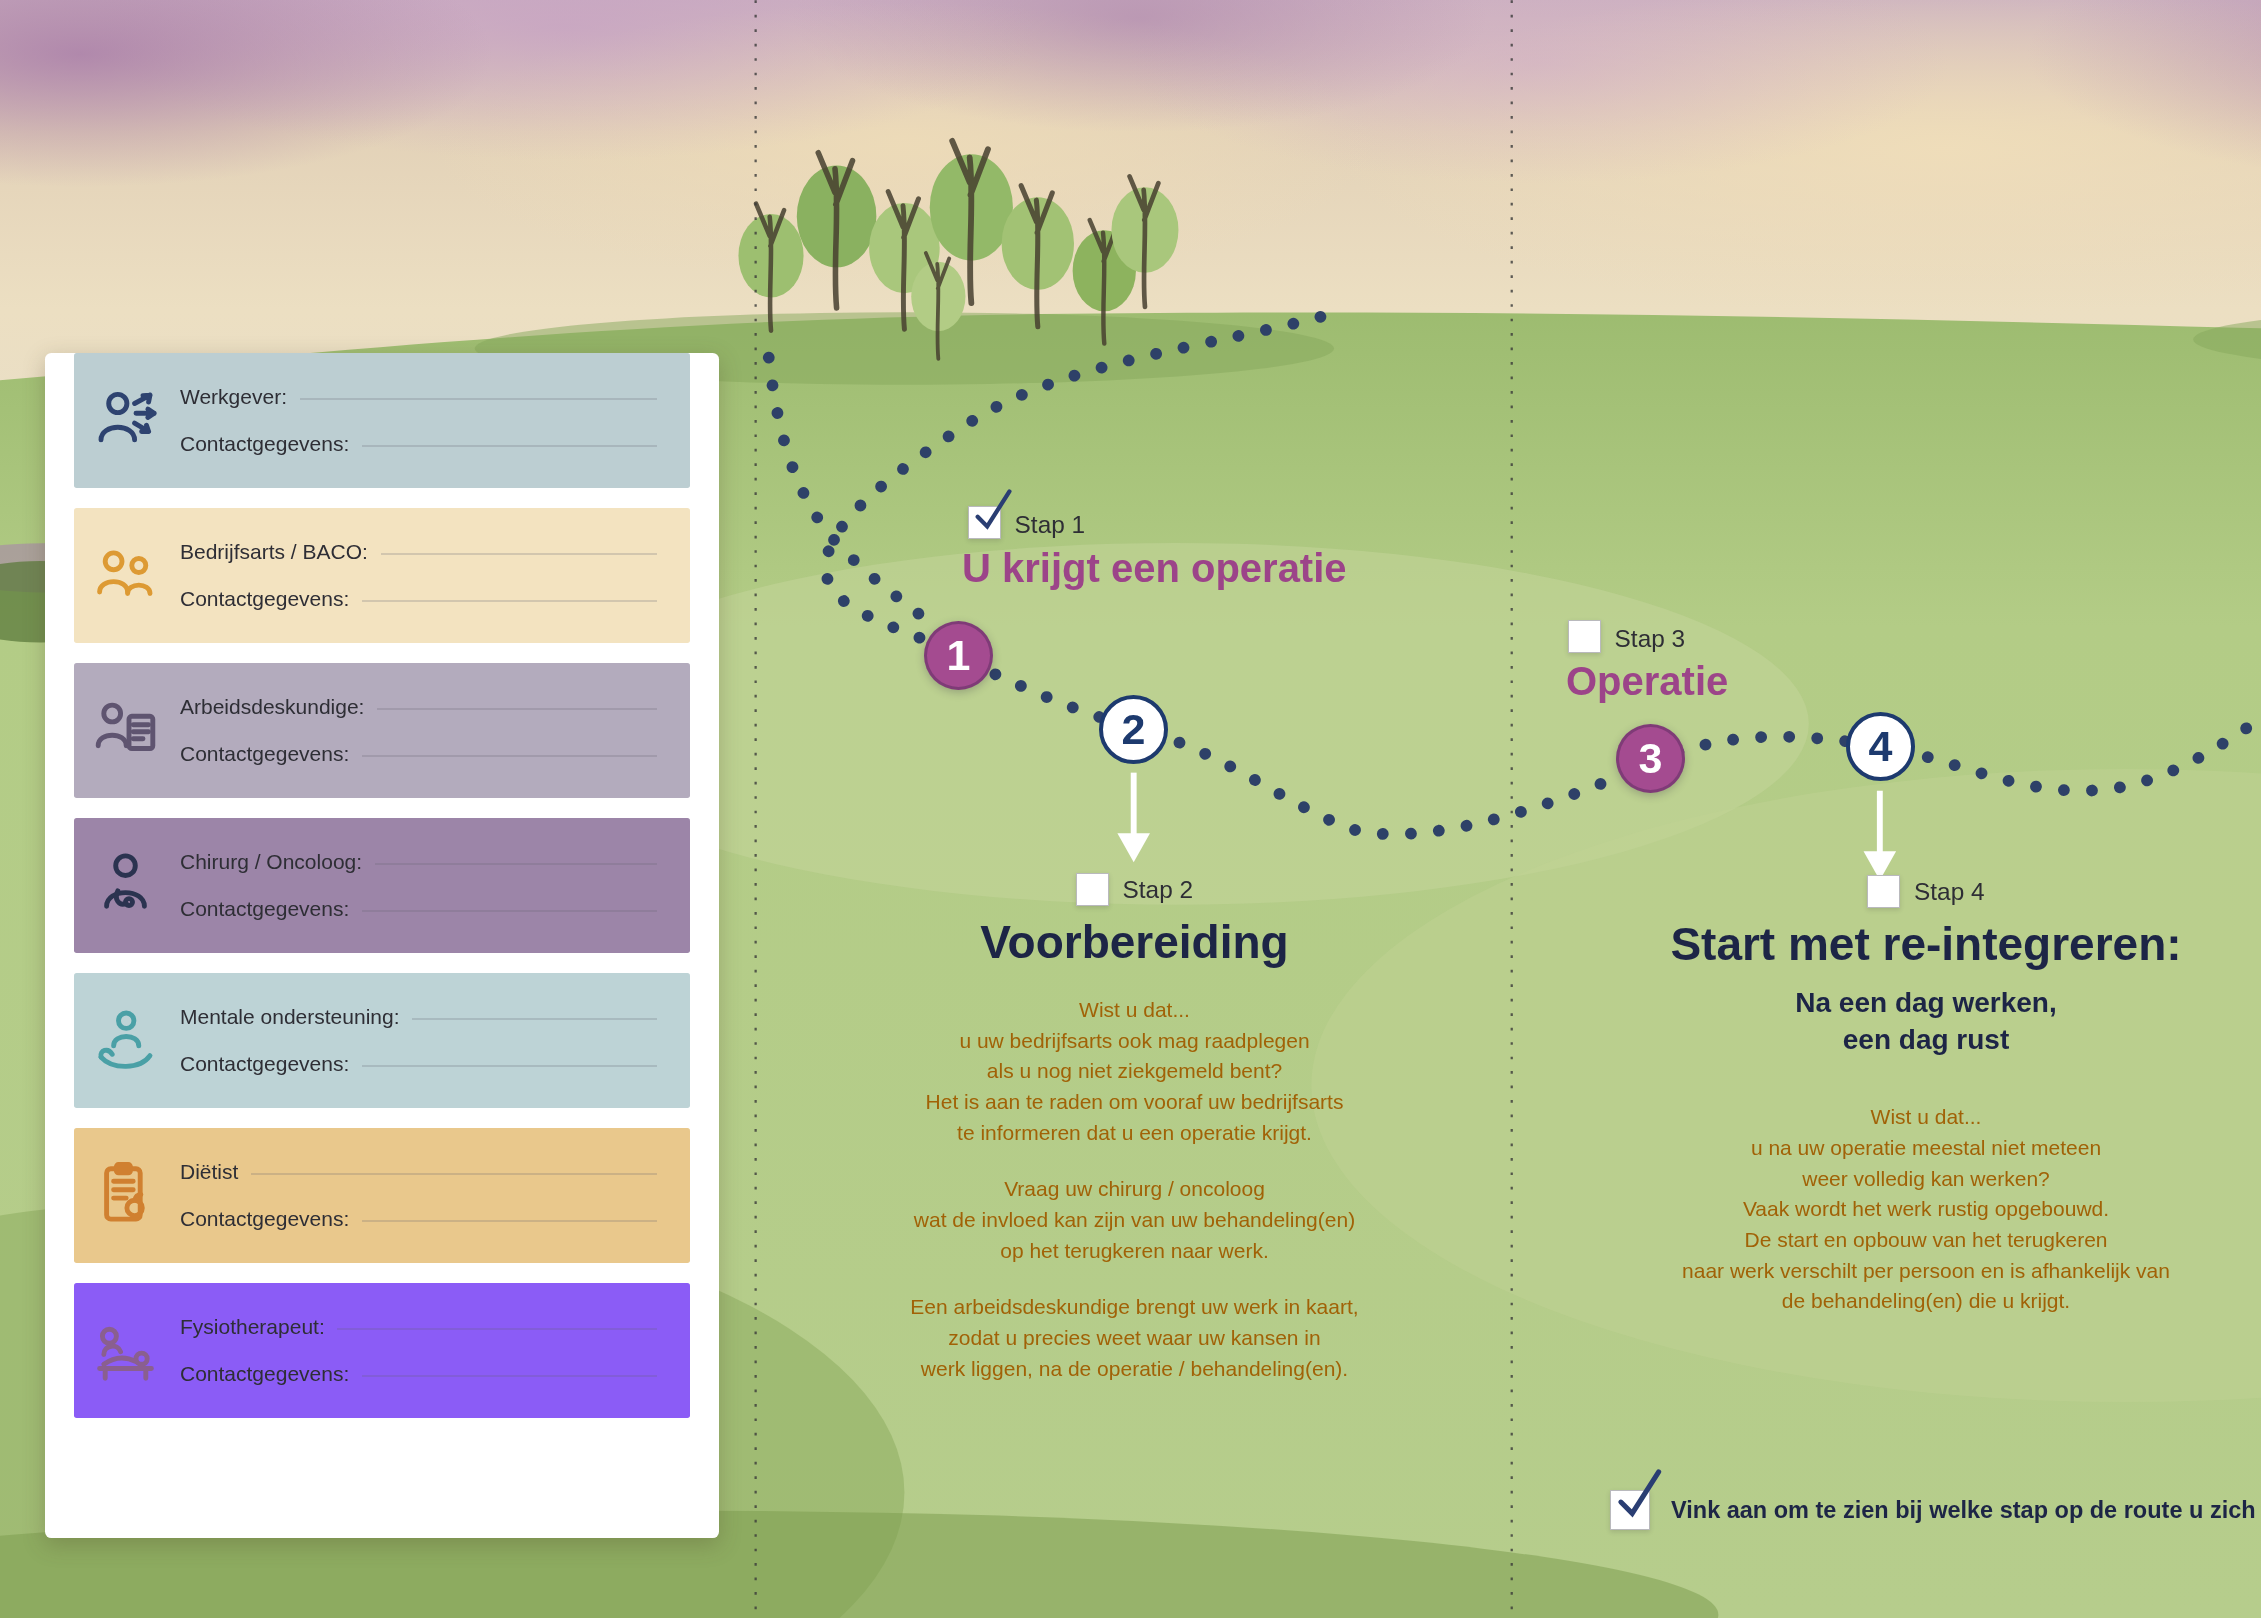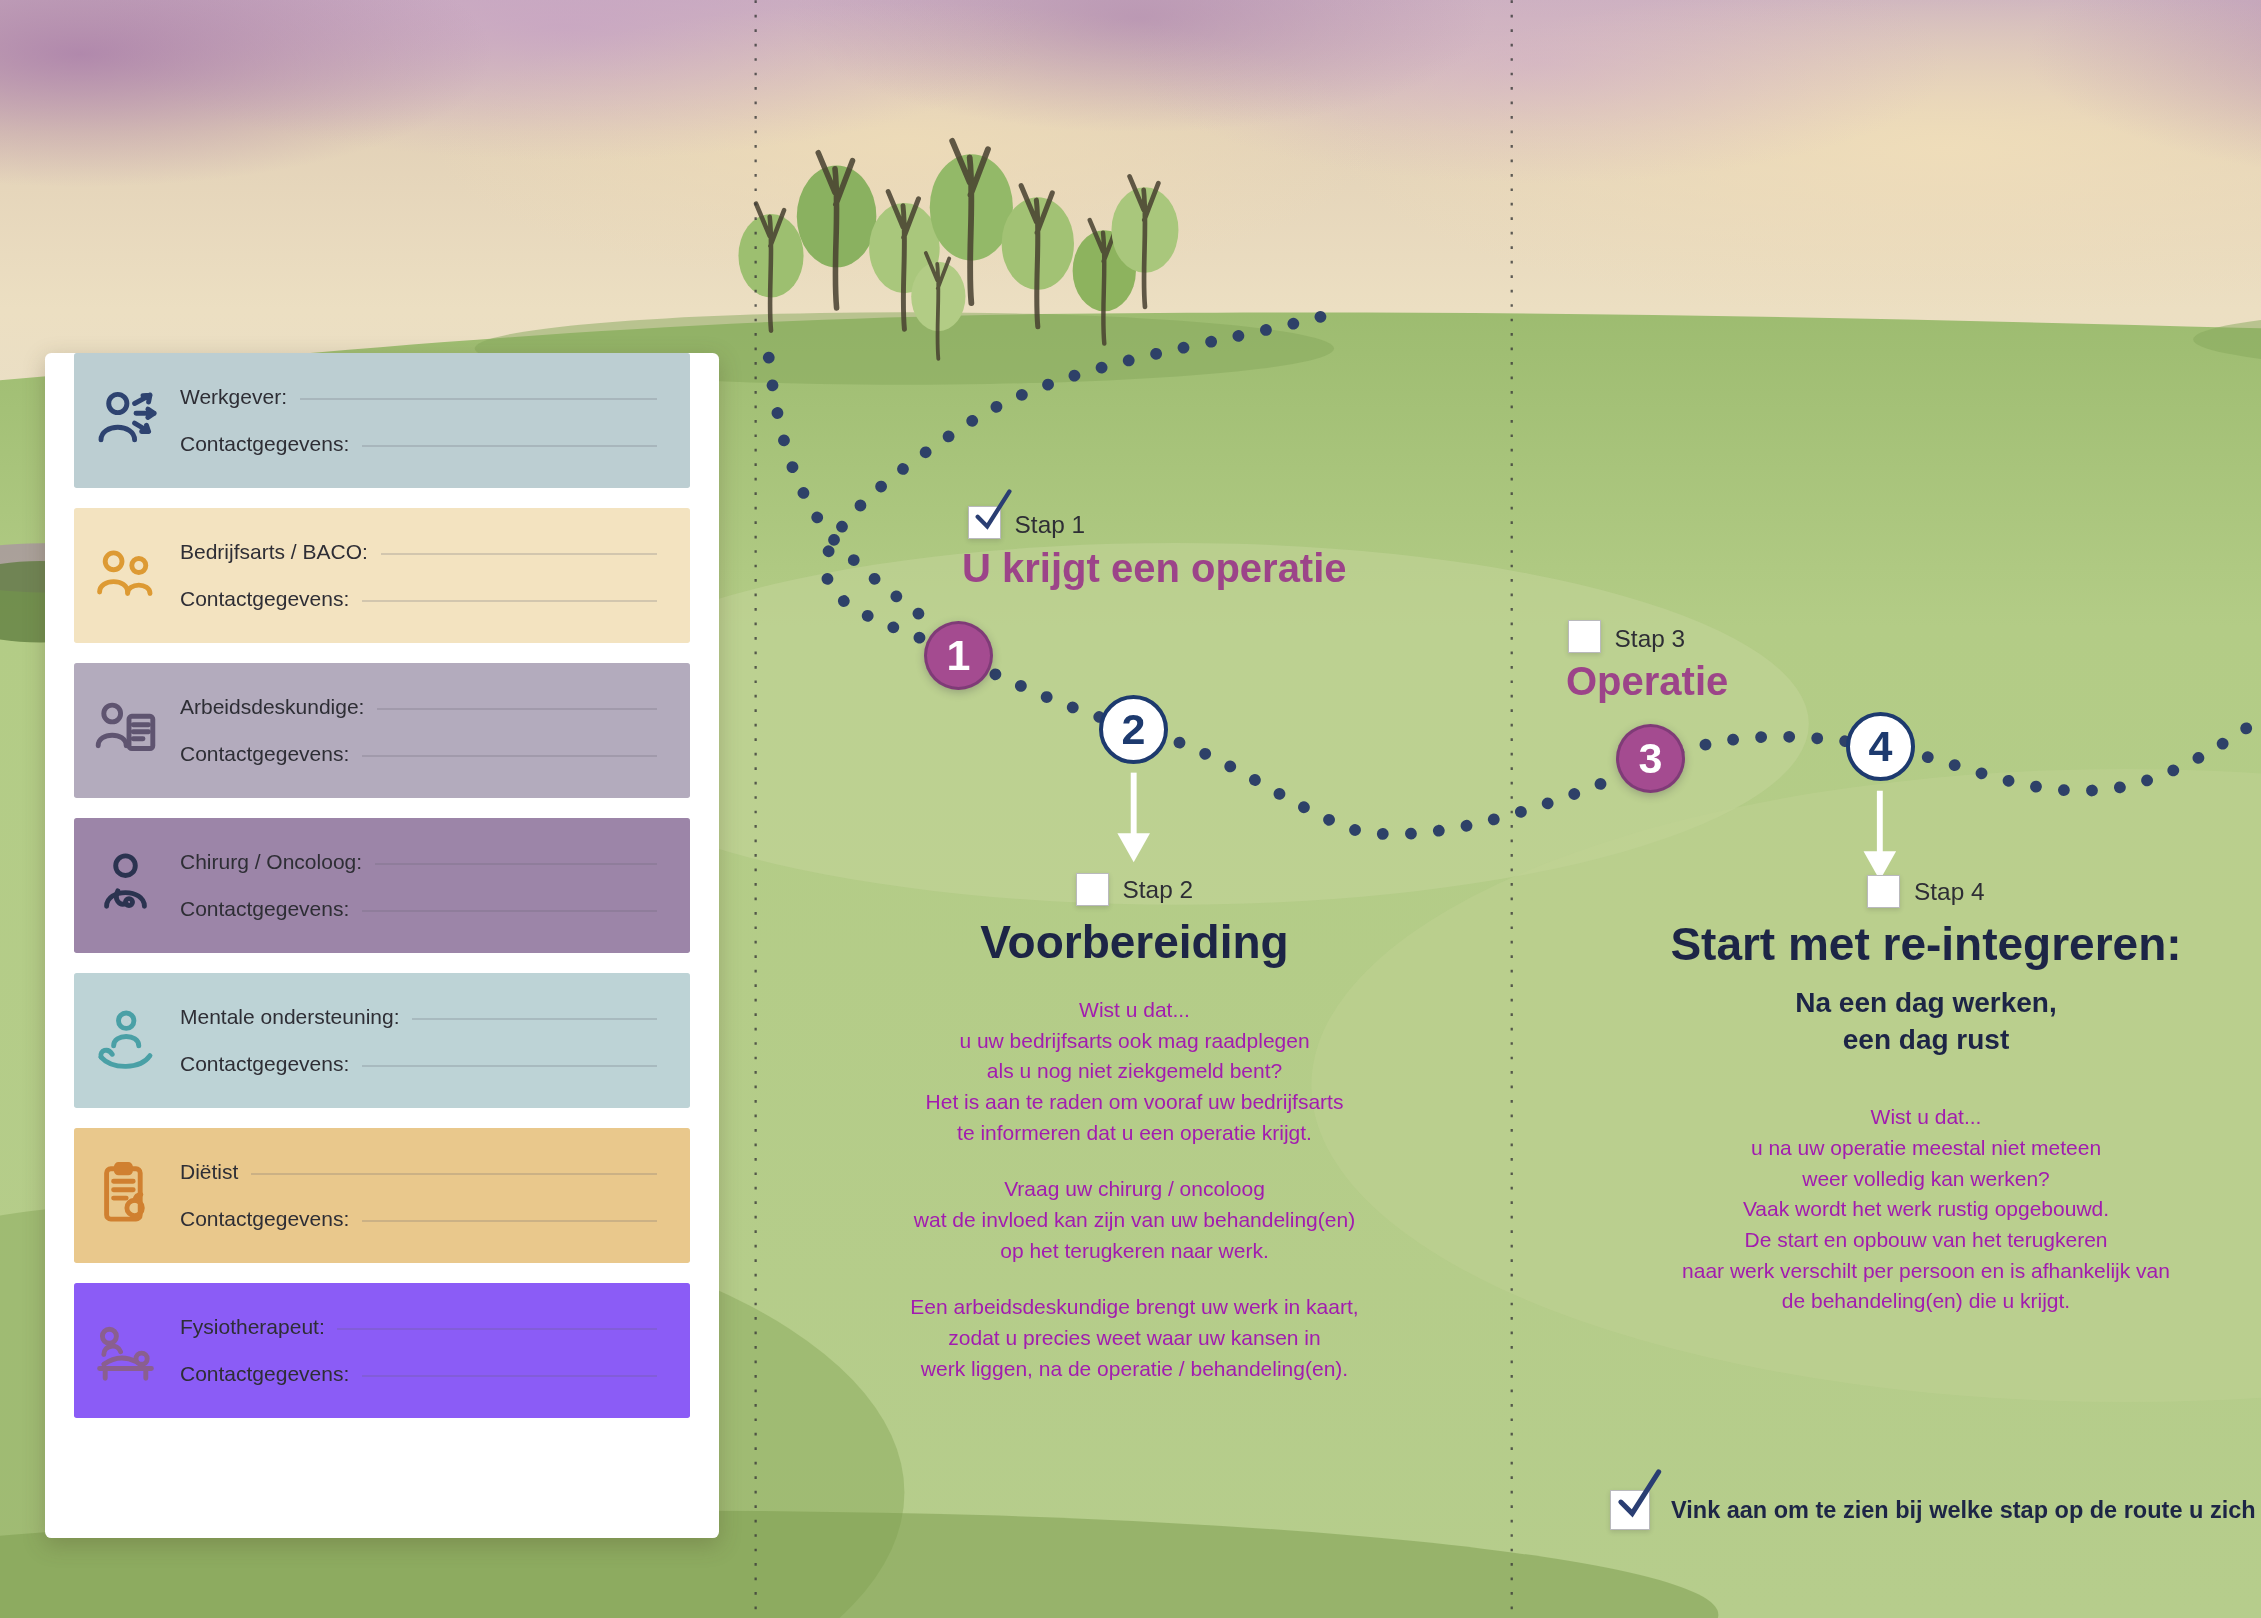--- a/index.html
+++ b/index.html
@@ -46,21 +46,21 @@
   .chk.big{width:38px;height:38px}
   .chk.big svg{width:63px;height:63px;top:-28px;left:-3.6px}
   .steplabel{font-size:24.4px;color:#2e2e35}
 
   .h-purple{position:absolute;font-size:40px;font-weight:bold;color:#9c4489;white-space:nowrap}
   .block{position:absolute;text-align:center}
   .block .chkcenter{display:inline-flex;align-items:center;gap:13.6px;margin-bottom:9px}
   .block .chkcenter .chk{position:relative}
   .h-navy{font-size:46px;font-weight:bold;color:#1d2546;margin:0}
   .sub{font-size:28px;font-weight:bold;color:#1d2546;white-space:pre-line;margin-top:12.7px;line-height:1.35}
-  .para{font-size:21px;line-height:1.46;color:#a21caf;white-space:pre-line;margin:26px 0 0}
+  .para{font-size:21px;line-height:1.46;color:#a16207;white-space:pre-line;margin:26px 0 0}
   .para.mt-lg{margin-top:43px}
 
   .legend{position:absolute;left:1610px;top:1490px;display:flex;align-items:center;gap:21px}
   .legend .text{font-size:23.5px;font-weight:600;color:#1d2546}
 </style>
 </head>
 <body>
 
 <div class="poster">
 

